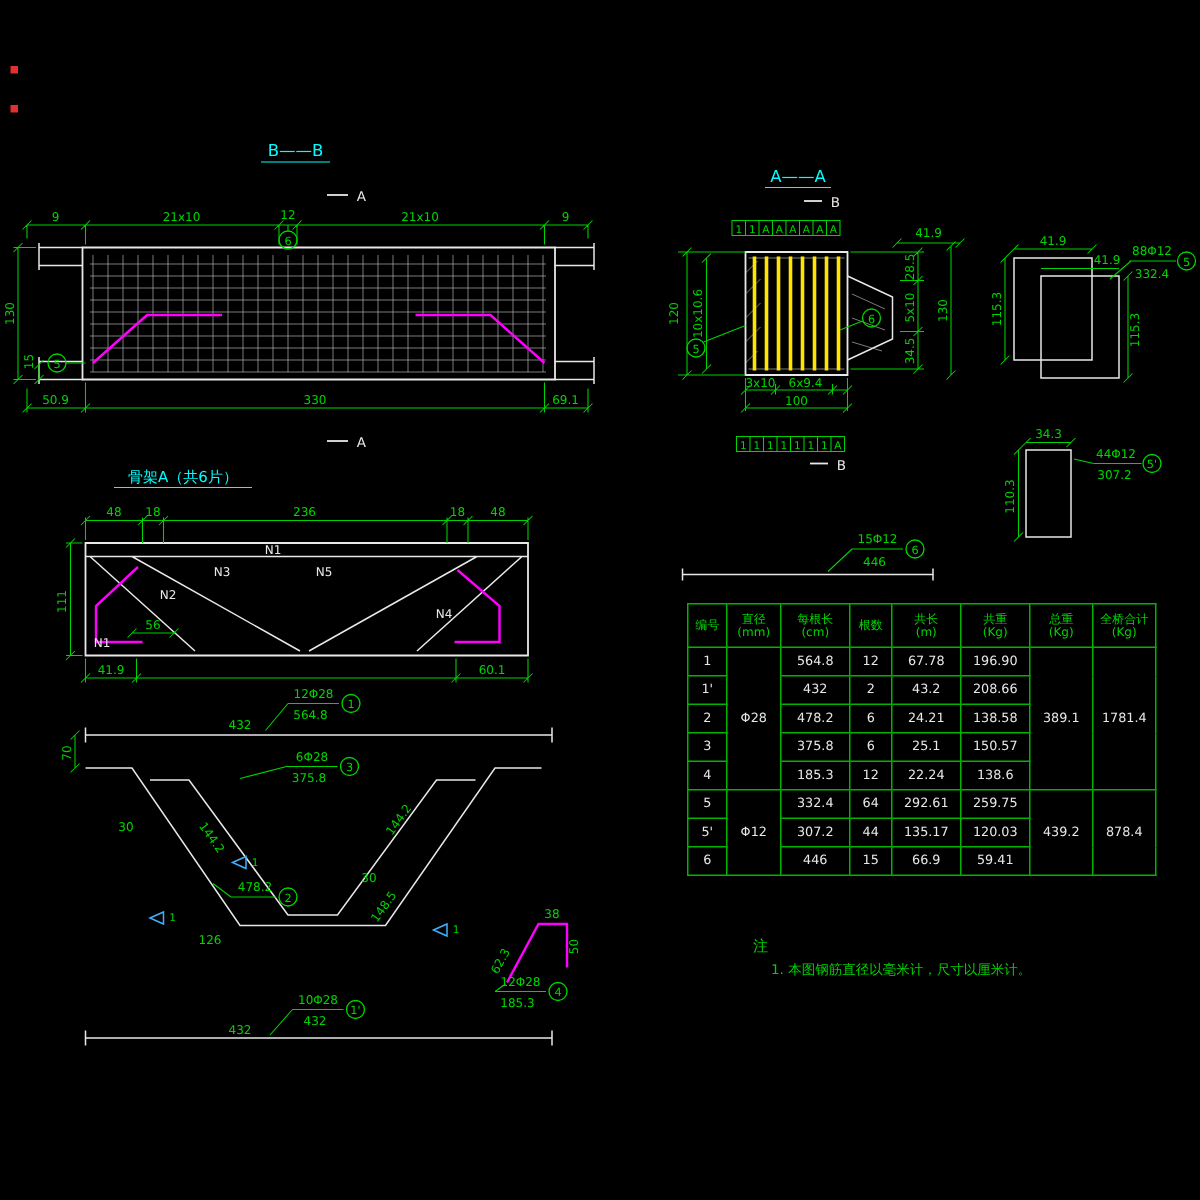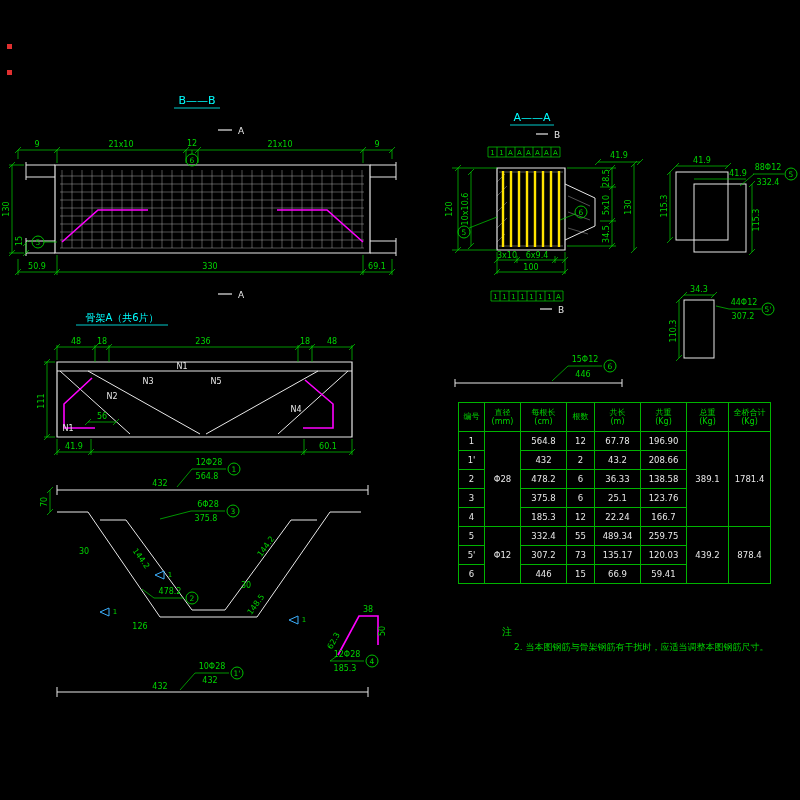--- a/index.html
+++ b/index.html
@@ -308,62 +308,62 @@
       <td>1'</td>
       <td>432</td>
       <td>2</td>
       <td>43.2</td>
       <td>208.66</td>
     </tr>
     <tr>
       <td>2</td>
       <td>478.2</td>
       <td>6</td>
-      <td>36.33</td>
+      <td>24.21</td>
       <td>138.58</td>
     </tr>
     <tr>
       <td>3</td>
       <td>375.8</td>
       <td>6</td>
       <td>25.1</td>
-      <td>123.76</td>
+      <td>150.57</td>
     </tr>
     <tr>
       <td>4</td>
       <td>185.3</td>
       <td>12</td>
       <td>22.24</td>
-      <td>166.7</td>
+      <td>138.6</td>
     </tr>
     <tr>
       <td>5</td>
       <td rowspan="3">Φ12</td>
       <td>332.4</td>
-      <td>55</td>
-      <td>489.34</td>
+      <td>64</td>
+      <td>292.61</td>
       <td>259.75</td>
       <td rowspan="3">439.2</td>
       <td rowspan="3">878.4</td>
     </tr>
     <tr>
       <td>5'</td>
       <td>307.2</td>
-      <td>73</td>
+      <td>44</td>
       <td>135.17</td>
       <td>120.03</td>
     </tr>
     <tr>
       <td>6</td>
       <td>446</td>
       <td>15</td>
       <td>66.9</td>
       <td>59.41</td>
     </tr>
   </tbody>
       </table>
 </div>
 
 <div class="notes">
   <div class="h">注</div>
-  <div class="it">2. 当本图钢筋与骨架钢筋有干扰时，应适当调整本图钢筋尺寸。</div>
+  <div class="it">1. 本图钢筋直径以毫米计，尺寸以厘米计。</div>
 </div>
 </div>
 
 </body></html>

